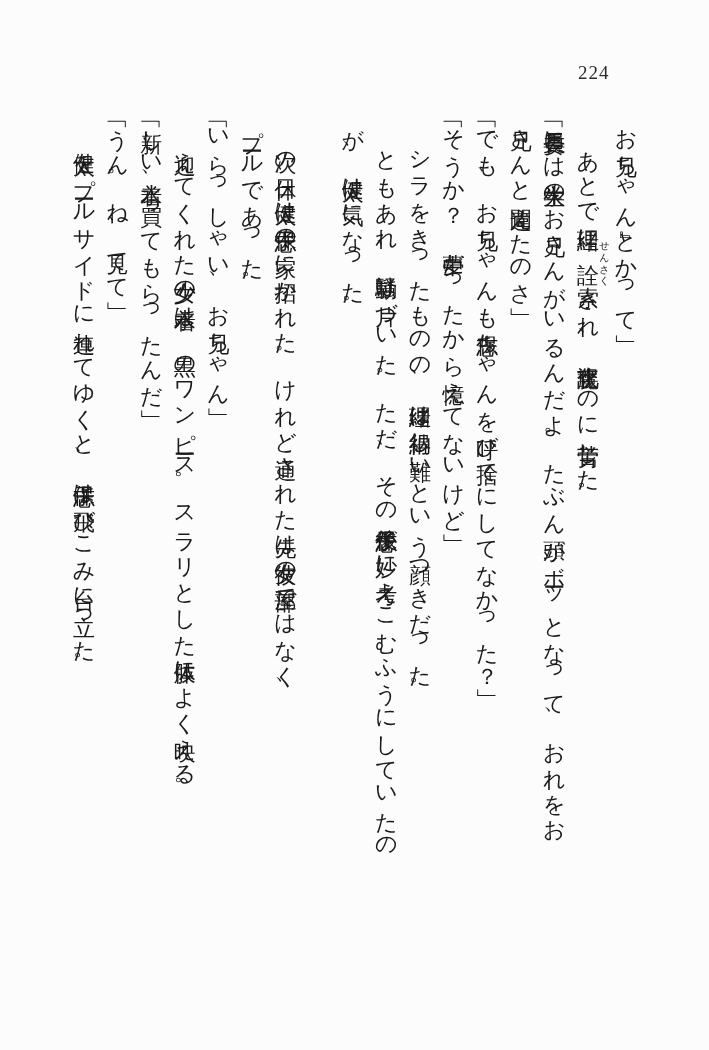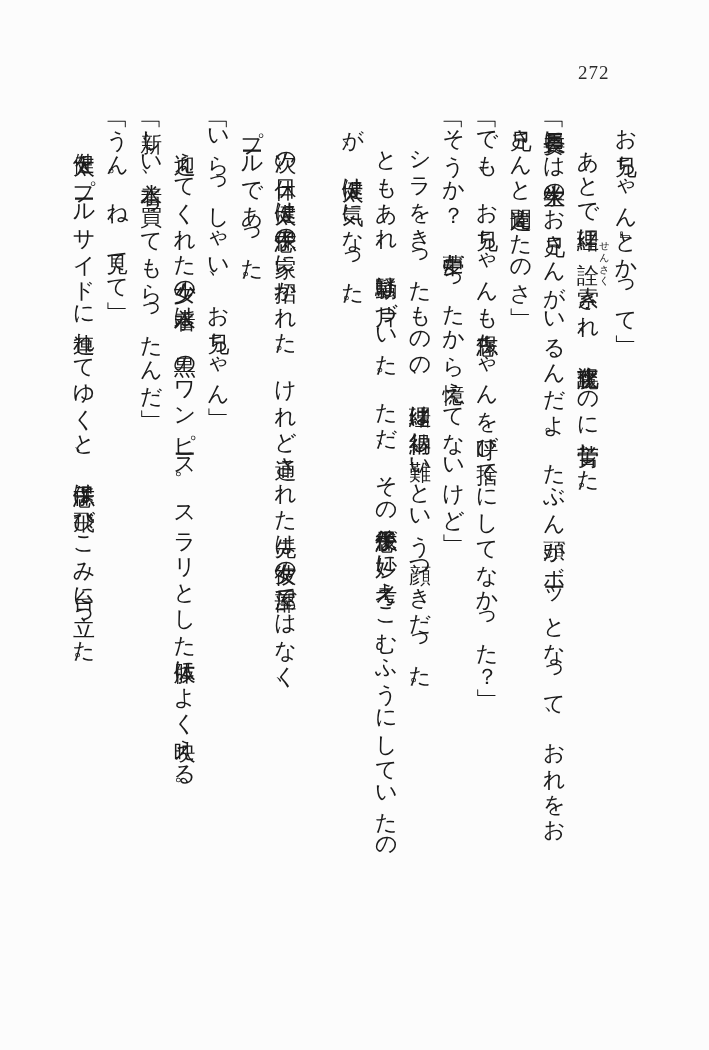--- a/index.html
+++ b/index.html
@@ -58,21 +58,21 @@
   rt {
     font-size: 10px;
     letter-spacing: 0;
     color: #1b1b1b;
   }
 </style>
 </head>
 <body>
 
 <div class="page">
-  <div class="page-number">272</div>
+  <div class="page-number">224</div>
   <div class="text-block" id="text-block">
       <p class="line">お兄ちゃん』とかって」</p>
       <p class="line indent">あとで理緒に<ruby>詮索<rt>せんさく</rt></ruby>され、誤魔化すのに苦労した。</p>
       <p class="line">「委員長には大学生のお兄さんがいるんだよ。たぶん頭がボーッとなって、おれをお</p>
       <p class="line">兄さんと間違えたのさ」</p>
       <p class="line">「でも、お兄ちゃんも志保ちゃんを呼び捨てにしてなかった？」</p>
       <p class="line">「そうか？　夢中だったから憶えてないけど」</p>
       <p class="line indent">シラをきったものの、理緒は納得し難いという顔つきだった。</p>
       <p class="line indent">ともあれ、騒動は片づいた。ただ、その後志保子が妙に考えこむふうにしていたの</p>
       <p class="line">が、健太は気になった。</p>

